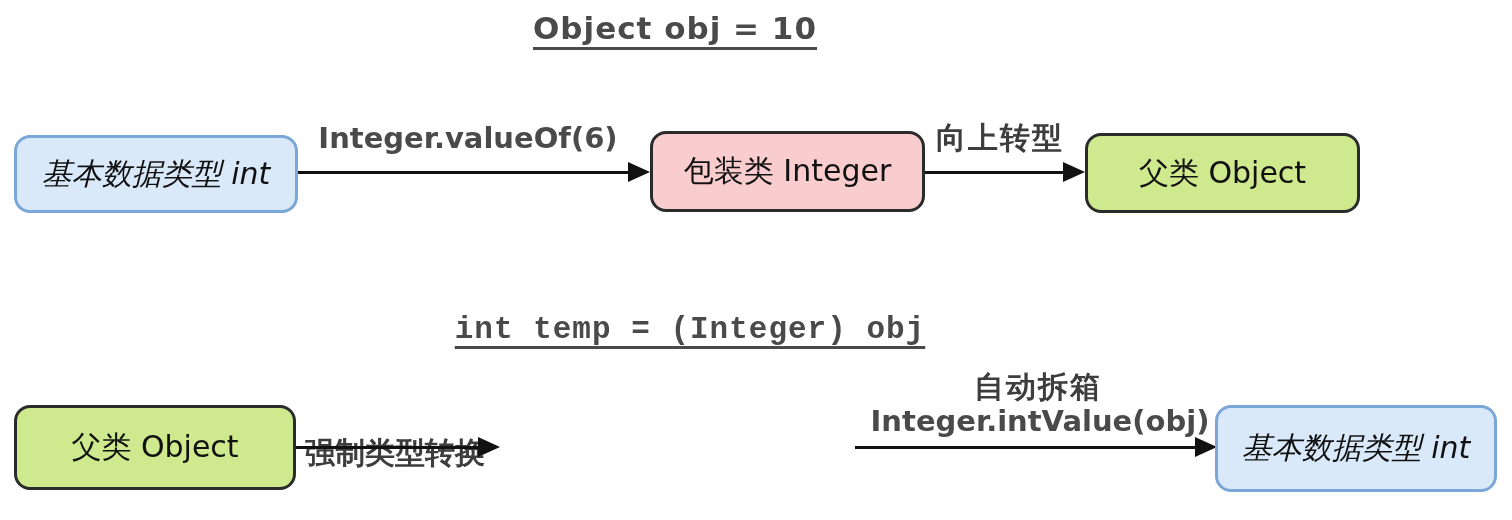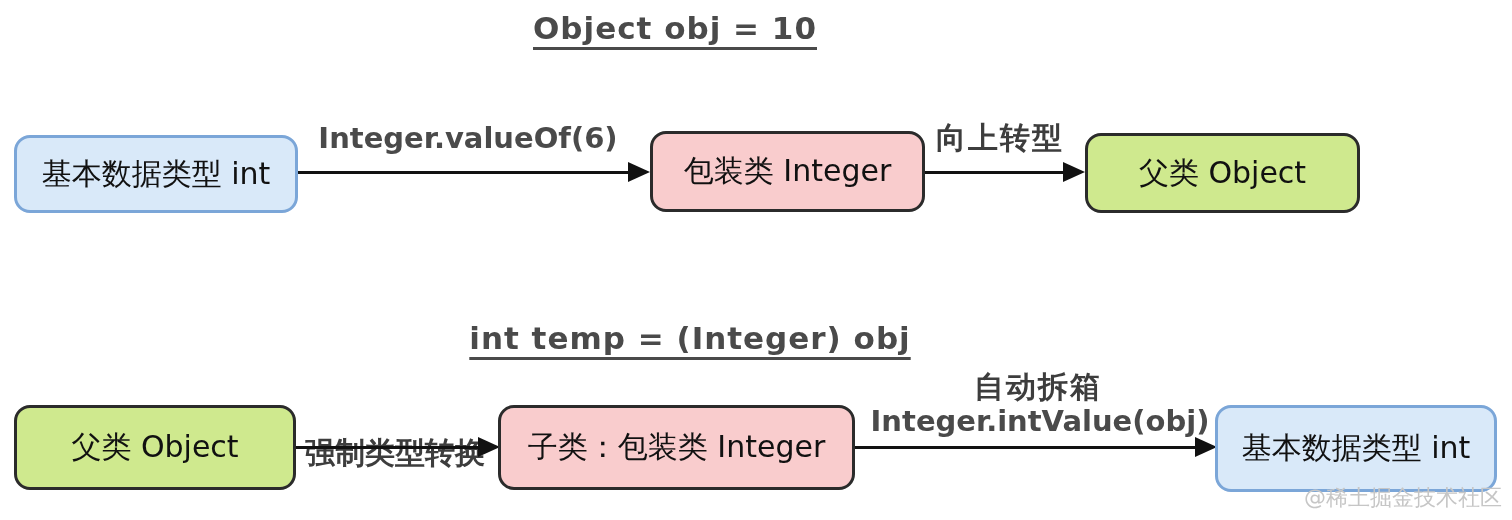--- a/index.html
+++ b/index.html
@@ -39,21 +39,21 @@
   .node {
     position: absolute;
     display: flex;
     align-items: center;
     justify-content: center;
     border-radius: 16px;
     font-size: 30px;
     color: var(--node-text);
     white-space: nowrap;
   }
-  .node.blue  { background: var(--blue-fill);  border: 3px solid var(--blue-border); }
+  .node.blue  { background: var(--blue-fill);  border: 3px solid var(--blue-border); font-style: italic; }
   .node.pink  { background: var(--pink-fill);  border: 3px solid var(--dark-border); }
   .node.green { background: var(--green-fill); border: 3px solid var(--dark-border); }
   .arrow-line {
     position: absolute;
     height: 3px;
     background: var(--arrow);
   }
   .arrow-head {
     position: absolute;
     width: 0;
@@ -102,32 +102,30 @@
   <div class="arrow-head" style="left:628px; top:162px;"></div>
 
   <div class="node pink" style="left:650px; top:131px; width:275px; height:81px;">包装类 Integer</div>
 
   <div class="label-cn" style="left:910px; top:118px; width:180px;">向上转型</div>
   <div class="arrow-line" style="left:925px; top:171px; width:142px;"></div>
   <div class="arrow-head" style="left:1063px; top:162px;"></div>
 
   <div class="node green" style="left:1085px; top:133px; width:275px; height:80px;">父类 Object</div>
 
-  <div class="title" style="left:440px; top:320px; width:500px;">int temp = (Integer) obj</div>
+  <div class="title" style="left:440px; top:312px; width:500px;font-family:Liberation Mono, monospace;">int temp = (Integer) obj</div>
 
   <div class="node green" style="left:14px; top:405px; width:282px; height:85px;">父类 Object</div>
 
   <div class="label-cn" style="left:290px; top:399px; width:210px; letter-spacing:0;margin-top:34px;">强制类型转换</div>
   <div class="arrow-line" style="left:296px; top:446px; width:186px;"></div>
   <div class="arrow-head" style="left:478px; top:437px;"></div>
 
-  <div class="node pink" style="left:498px; top:405px; width:357px; height:85px;">子类：包装类 Integer</div>
 
   <div class="label-cn" style="left:898px; top:367px; width:280px;font-family:Liberation Serif, serif;">自动拆箱</div>
   <div class="label-code" style="left:860px; top:404px; width:360px;">Integer.intValue(obj)</div>
   <div class="arrow-line" style="left:855px; top:446px; width:344px;"></div>
   <div class="arrow-head" style="left:1195px; top:437px;"></div>
 
   <div class="node blue" style="left:1215px; top:405px; width:282px; height:87px;">基本数据类型 int</div>
 
-  <div class="watermark">@稀土掘金技术社区</div>
 
 </div>
 
 </body></html>

